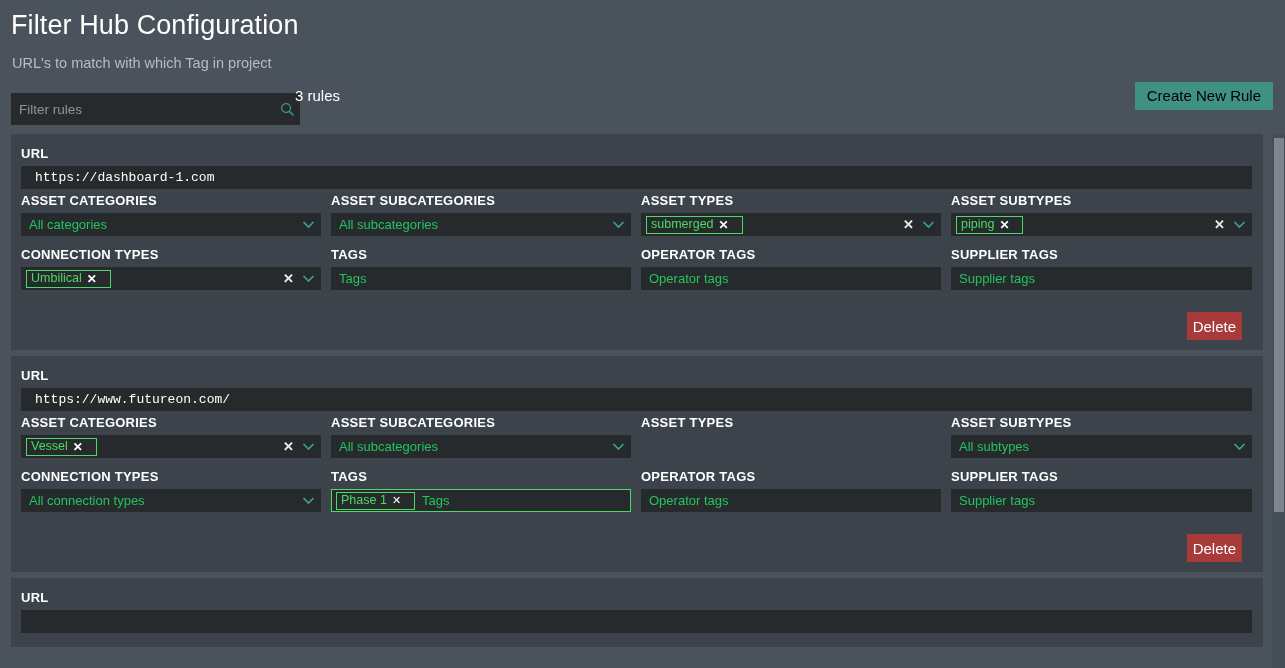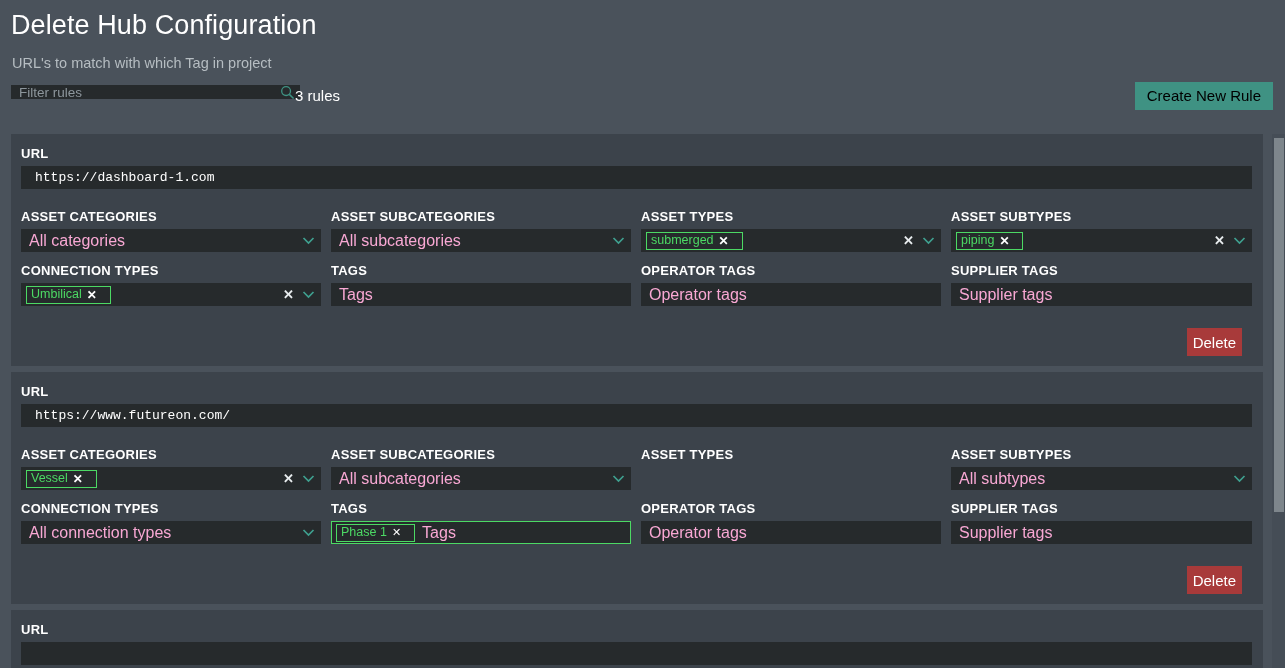--- a/index.html
+++ b/index.html
@@ -43,23 +43,23 @@
   .toolbar {
     position: relative;
     height: 40px;
     margin-top: 14px;
     padding: 0 12px;
   }
 
   .search-wrap {
     position: absolute;
     left: 11px;
-    top: 0;
+    top: 8px;
     width: 289px;
-    height: 14px;
+    height: 32px;
     background: #262a2c;
     display: flex;
     align-items: center;
   }
 
   .search-input {
     flex: 1;
     height: 100%;
     background: transparent;
     border: none;
@@ -143,21 +143,21 @@
 
   .field-label {
     font-size: 13px;
     font-weight: bold;
     color: #ffffff;
     letter-spacing: 0.25px;
     margin-bottom: 5px;
     display: block;
   }
 
-  .url-row { margin-bottom: 20px; }
+  .url-row { margin-bottom: 4px; }
 
   .url-input {
     width: 1231px;
     height: 23px;
     background: #262a2c;
     border: none;
     outline: none;
     color: #ffffff;
     font-family: Liberation Mono, monospace;
     font-size: 13px;
@@ -184,22 +184,22 @@
     display: flex;
     align-items: center;
     padding: 0 4px 0 4px;
     cursor: pointer;
     border: 1px solid transparent;
   }
   .control.focused { border: 1px solid #4cd964; }
   .control.plain { cursor: text; padding-left: 7px; }
 
   .placeholder {
-    font-size: 16px;
-    color: #f9a8d4;
+    font-size: 13px;
+    color: #22c55e;
     flex: 1;
     overflow: hidden;
     white-space: nowrap;
     padding-left: 3px;
   }
   .control.plain .placeholder { padding-left: 0; }
 
   .chip {
     display: inline-flex;
     align-items: center;
@@ -256,21 +256,21 @@
     height: 28px;
     padding: 0 6px;
     cursor: pointer;
   }
 </style>
 </head>
 <body>
 
 <div class="page">
 
-  <h1 class="page-title">Delete Hub Configuration</h1>
+  <h1 class="page-title">Filter Hub Configuration</h1>
   <div class="page-subtitle">URL's to match with which Tag in project</div>
 
   <div class="toolbar">
     <div class="search-wrap">
       <input class="search-input" type="text" placeholder="Filter rules" style="">
       <span class="search-icon">
         <svg width="15" height="15" viewBox="0 0 16 16">
           <circle cx="6.5" cy="6.5" r="4.7" fill="none" stroke="#3f9283" stroke-width="1.4"></circle>
           <line x1="10" y1="10" x2="14.5" y2="14.5" stroke="#3f9283" stroke-width="1.6"></line>
         </svg>

